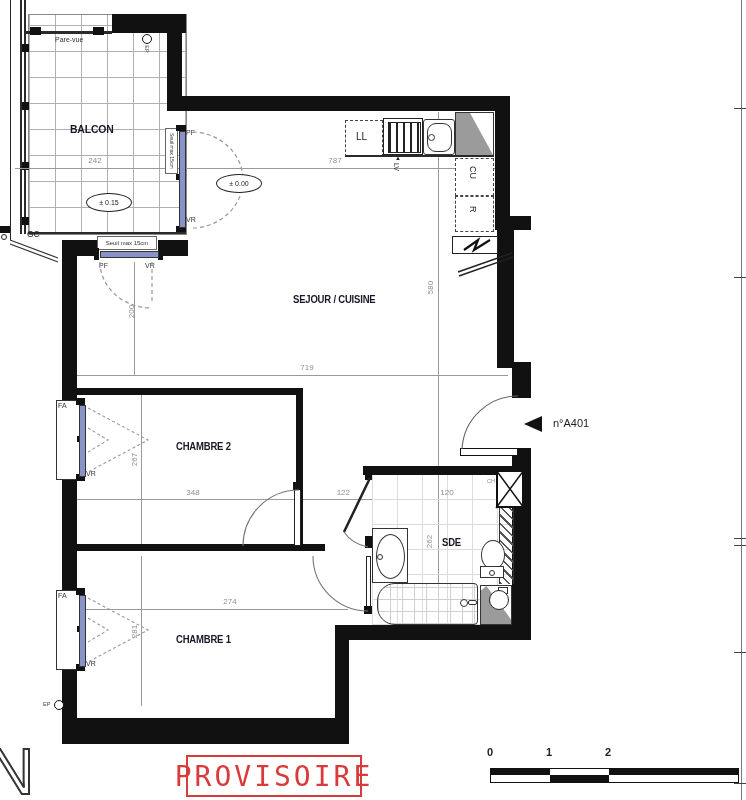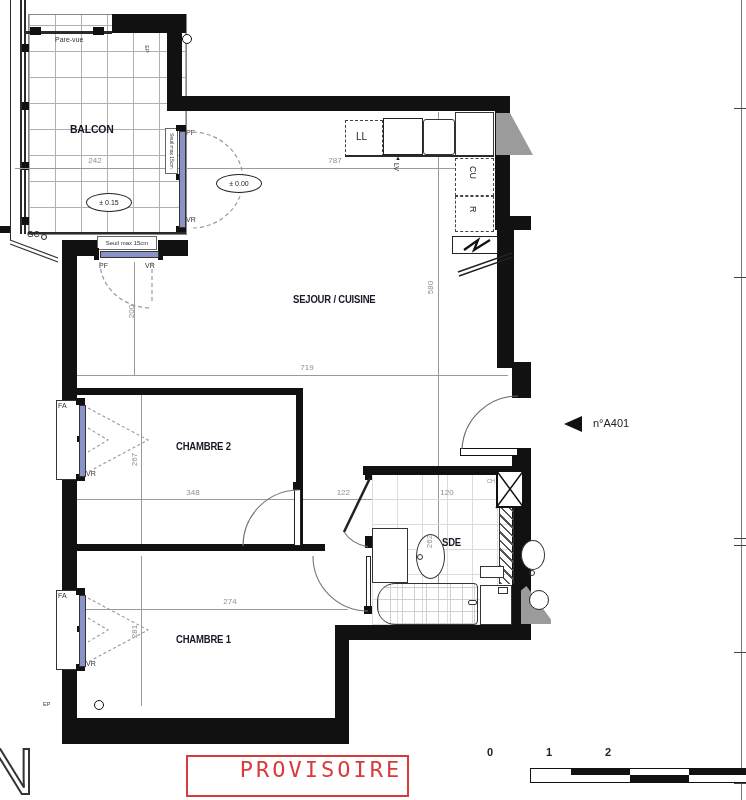--- a/index.html
+++ b/index.html
@@ -1,18 +1,18 @@
 <!DOCTYPE html>
 <html><head>
 <meta charset="utf-8">
 <style>
   html,body{margin:0;padding:0;background:#fff;}
   #plan{position:relative;width:746px;height:800px;background:#fff;overflow:hidden;
         font-family:"Liberation Sans",sans-serif;}
-  .abs{position:absolute;margin-left:40px;}
+  .abs{position:absolute;}
   .wall{position:absolute;background:#111;}
   .thin{position:absolute;background:#9a9a9a;}
   .dkline{position:absolute;background:#2a2a2a;}
   .dim{position:absolute;font-size:8px;color:#8f8f8f;text-align:center;width:30px;line-height:9px;}
   .vdim{transform:rotate(-90deg);}
   .room{position:absolute;font-size:10px;font-weight:bold;color:#181826;letter-spacing:-0.2px;white-space:nowrap;transform:scaleX(.95);transform-origin:left;}
   .small{position:absolute;font-size:7px;color:#333;white-space:nowrap;}
   .tiny{position:absolute;font-size:5.5px;color:#444;white-space:nowrap;}
   .oval{position:absolute;border:1px solid #222;border-radius:50%;display:flex;align-items:center;justify-content:center;font-size:7px;color:#222;background:#fff;}
   .dashbox{position:absolute;border:1.5px dashed #444;background:#fff;box-sizing:border-box;}
@@ -24,22 +24,22 @@
   .sde-grid{position:absolute;
     background-image:repeating-linear-gradient(0deg,#dcdcdc 0 1px,transparent 1px 25px),
                      repeating-linear-gradient(90deg,#dcdcdc 0 1px,transparent 1px 25px);}
   .tub{position:absolute;border:1.5px solid #333;border-radius:18px 4px 4px 18px;box-sizing:border-box;
     background-image:repeating-linear-gradient(0deg,#cfcfcf 0 1px,transparent 1px 12px),
                      repeating-linear-gradient(90deg,#cfcfcf 0 1px,transparent 1px 12px);}
   .hatch{position:absolute;border-left:1px solid #333;border-right:1px solid #333;
     background-image:repeating-linear-gradient(45deg,#555 0 1.5px,transparent 1.5px 6px);}
   .vtxt{writing-mode:vertical-rl;}
   #stamp{position:absolute;left:186px;top:755px;width:172px;height:38px;border:2.5px solid #d93a3a;
-    color:#d93a3a;font-family:"DejaVu Sans Mono",monospace;font-size:22px;letter-spacing:3px;
-    display:flex;justify-content:center;background:#fff;padding-left:47px;}
+    color:#d93a3a;font-family:"DejaVu Sans Mono",monospace;font-size:28px;letter-spacing:3px;
+    display:flex;align-items:center;justify-content:center;background:#fff;}
   .sb-num{position:absolute;font-size:11px;font-weight:bold;color:#222;width:14px;text-align:center;}
   svg.lines{position:absolute;left:0;top:0;pointer-events:none;}
   .cap{position:absolute;background:#111;}
 </style>
 </head>
 <body>
 
 <div id="plan">
 
   <div class="balc-grid" style="left:28px;top:14px;width:157px;height:219px;"></div>

